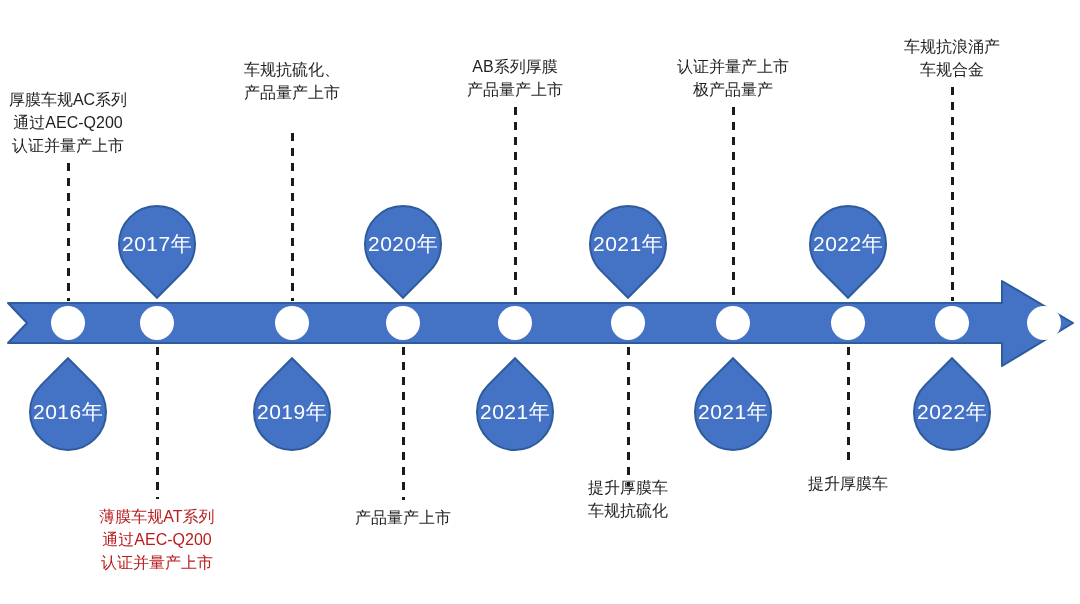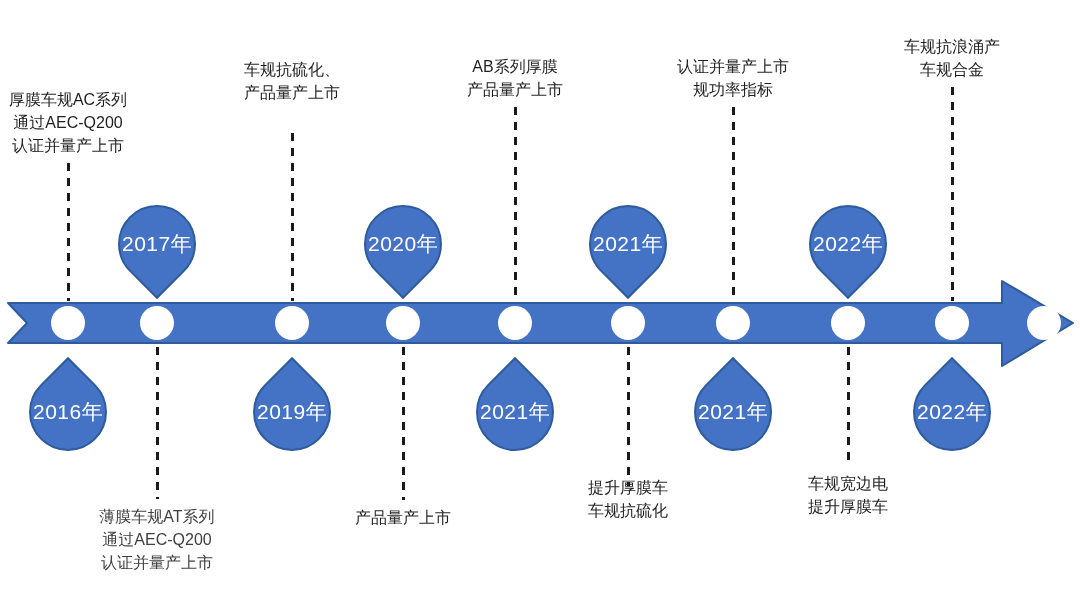--- a/index.html
+++ b/index.html
@@ -51,21 +51,21 @@
       </div>
       <div class="event-label" style="left: -24px; top: 88px; color: rgb(31, 31, 31);">
         <div>厚膜车规AC系列</div>
         <div>通过AEC-Q200</div>
         <div>认证并量产上市</div>
       </div>
       <div class="connector" style="left: 66.5px; top: 163px; height: 138px;"></div>
       <div class="drop above" style="left: 118px; top: 205px; background: rgb(68, 114, 196); border: 2px solid rgb(46, 91, 156);">
         <span class="year" style="color: rgb(255, 255, 255);">2017年</span>
       </div>
-      <div class="event-label" style="left: 65px; top: 505px; color: #404040;">
+      <div class="event-label" style="left: 65px; top: 505px; color: #b91c1c;">
         <div>薄膜车规AT系列</div>
         <div>通过AEC-Q200</div>
         <div>认证并量产上市</div>
       </div>
       <div class="connector" style="left: 155.5px; top: 347px; height: 152px;"></div>
       <div class="drop below" style="left: 253px; top: 373px; background: rgb(68, 114, 196); border: 2px solid rgb(46, 91, 156);">
         <span class="year" style="color: rgb(255, 255, 255);">2019年</span>
       </div>
       <div class="event-label" style="left: 200px; top: 58px; color: rgb(31, 31, 31);">
         <div>车规抗硫化、</div>
@@ -93,28 +93,27 @@
       <div class="event-label" style="left: 536px; top: 476px; color: rgb(31, 31, 31);">
         <div>提升厚膜车</div>
         <div>车规抗硫化</div>
       </div>
       <div class="connector" style="left: 626.5px; top: 347px; height: 139px;"></div>
       <div class="drop below" style="left: 694px; top: 373px; background: rgb(68, 114, 196); border: 2px solid rgb(46, 91, 156);">
         <span class="year" style="color: rgb(255, 255, 255);">2021年</span>
       </div>
       <div class="event-label" style="left: 641px; top: 55px; color: rgb(31, 31, 31);">
         <div>认证并量产上市</div>
-        <div>规功率指标</div>
+        <div>极产品量产</div>
       </div>
       <div class="connector" style="left: 731.5px; top: 107px; height: 194px;"></div>
       <div class="drop above" style="left: 809px; top: 205px; background: rgb(68, 114, 196); border: 2px solid rgb(46, 91, 156);">
         <span class="year" style="color: rgb(255, 255, 255);">2022年</span>
       </div>
       <div class="event-label" style="left: 756px; top: 472px; color: rgb(31, 31, 31);">
-        <div>车规宽边电</div>
         <div>提升厚膜车</div>
       </div>
       <div class="connector" style="left: 846.5px; top: 347px; height: 119px;"></div>
       <div class="drop below" style="left: 913px; top: 373px; background: rgb(68, 114, 196); border: 2px solid rgb(46, 91, 156);">
         <span class="year" style="color: rgb(255, 255, 255);">2022年</span>
       </div>
       <div class="event-label" style="left: 860px; top: 35px; color: rgb(31, 31, 31);">
         <div>车规抗浪涌产</div>
         <div>车规合金</div>
       </div>

